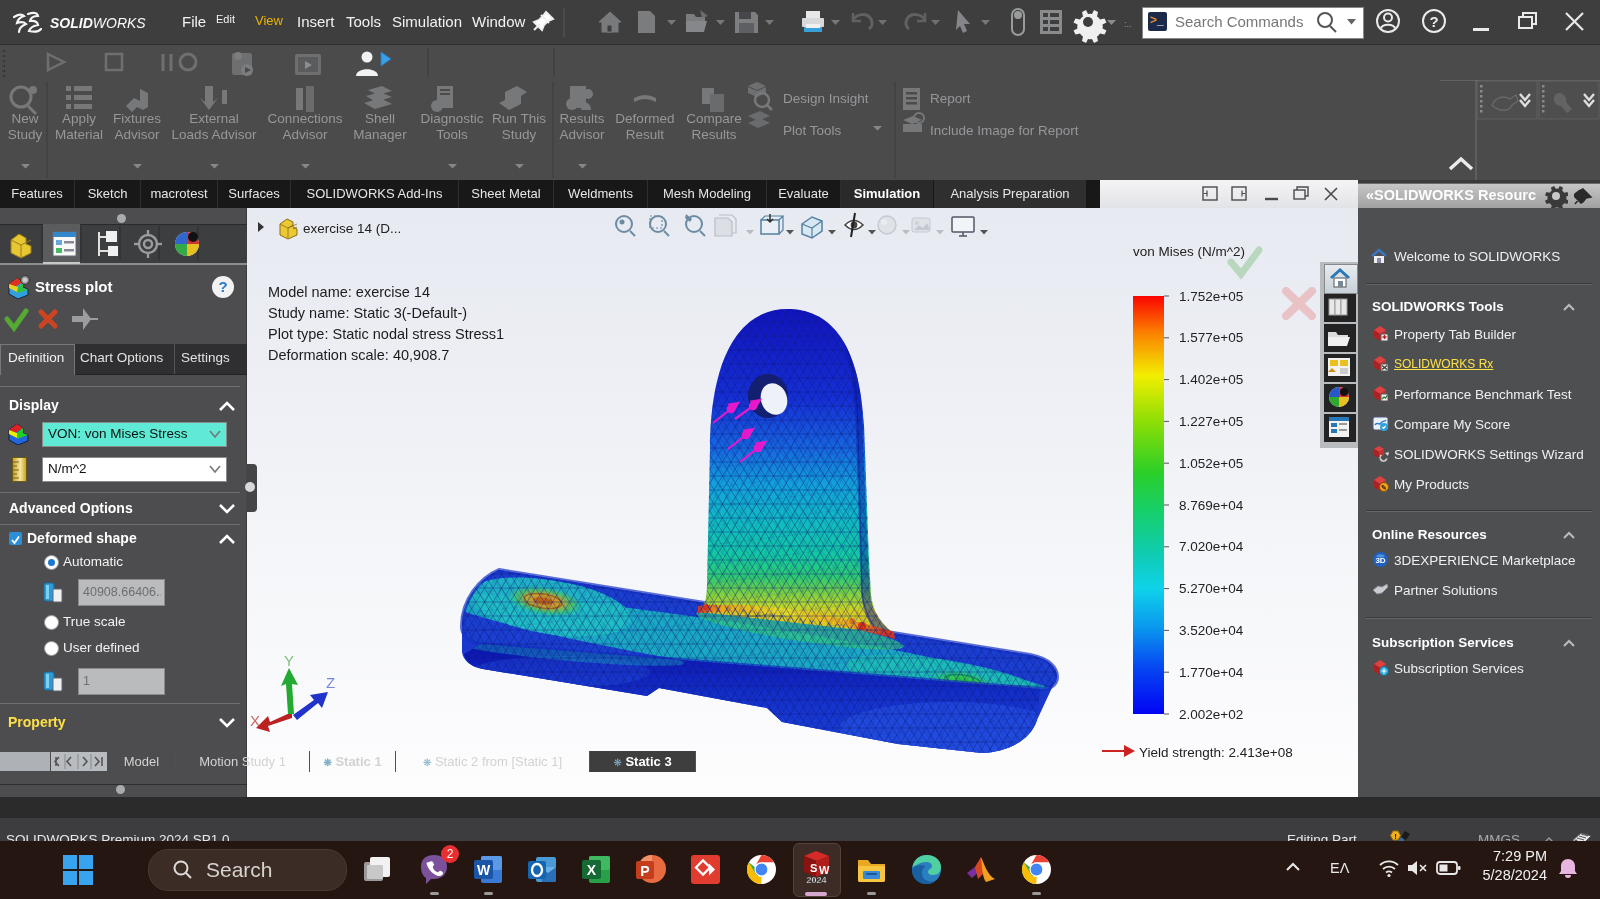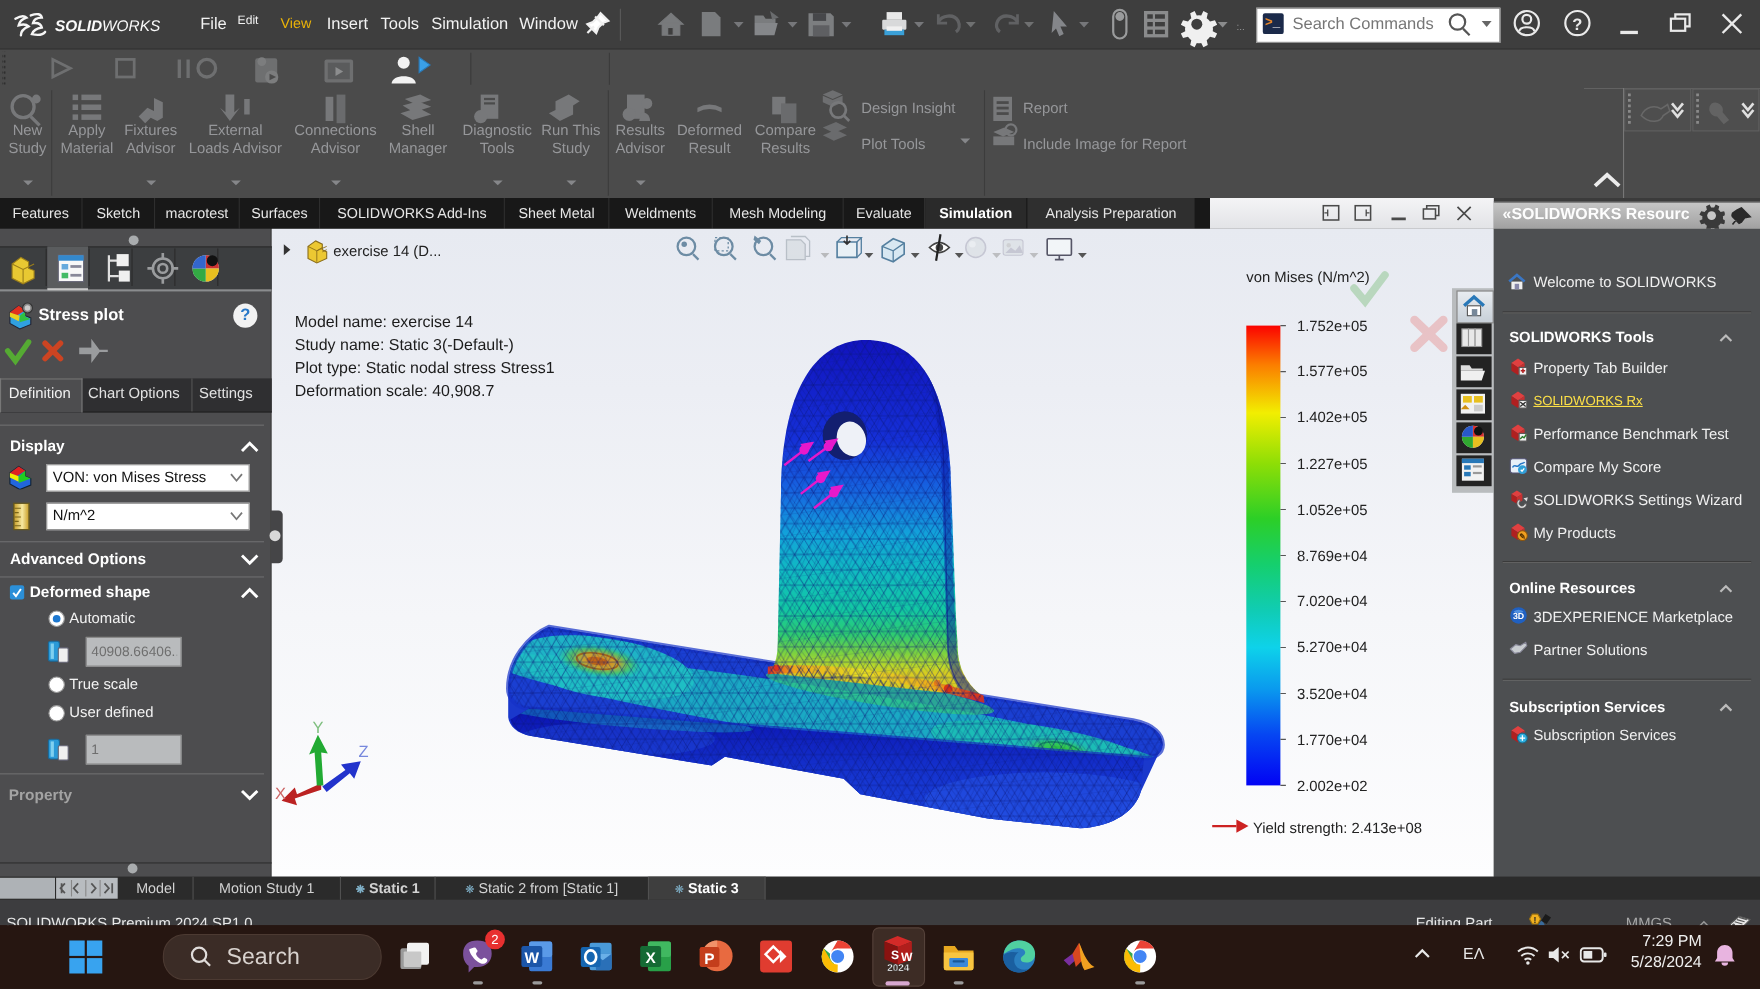--- a/index.html
+++ b/index.html
@@ -762,21 +762,21 @@
         <path d="M2 10 l7 -7 7 7" fill="none" stroke="#fff" stroke-width="2.6"></path>
       </svg>
     <div class="abs" style="left:7px;top:213px;width:24px;height:24px;">
       <svg width="24" height="24" viewBox="0 0 24 24">
         <path d="M2 9 l8 -6 6 4 0 5 5 2 0 6 -10 4 -9 -5z" fill="#2266dd" stroke="#123"></path>
         <path d="M2 9 l8 -6 6 4 -8 5z" fill="#dd2222"></path>
         <path d="M2 9 l8 3 0 5 -8 -4z" fill="#ee0"></path>
         <path d="M10 12 l6 -5 0 5 5 2 -11 4z" fill="#2c2"></path>
       </svg>
     </div>
-    <div class="abs" style="left:42px;top:214px;width:183px;height:23px;background:#ffffff;border:1px solid #8a8a8a;">
+    <div class="abs" style="left:42px;top:214px;width:183px;height:23px;background:#5eead4;border:1px solid #8a8a8a;">
       <div class="abs nosel" style="left:5px;top:3px;font-size:13.5px;color:#111;">VON: von Mises Stress</div>
       <svg class="abs" style="right:5px;top:7px;" width="12" height="9" viewBox="0 0 12 9">
           <path d="M1 1 l5 6 5 -6" fill="none" stroke="#777" stroke-width="1.6"></path>
         </svg>
     </div>
     <div class="abs" style="left:12px;top:249px;width:13px;height:23px;background:linear-gradient(90deg,#caa12c,#f7e9a0 55%,#caa12c);border:1px solid #6a5a18;">
       <svg width="13" height="23" viewBox="0 0 13 23">
           <g stroke="#7a6518" stroke-width="1">
             <line x1="0" y1="4" x2="6" y2="4"></line>
             <line x1="0" y1="8" x2="4" y2="8"></line>
@@ -833,21 +833,21 @@
     <svg class="abs" style="left:42px;top:460px;" width="24" height="26" viewBox="0 0 24 26">
       <rect x="2" y="4" width="10" height="18" rx="2" fill="#2a9ad8" stroke="#1a6a9a"></rect>
       <rect x="4" y="6" width="3" height="14" fill="#7fd0f0"></rect>
       <rect x="11" y="10" width="9" height="13" rx="1" fill="#f0f0f0" stroke="#667"></rect>
     </svg>
     <div class="abs" style="left:78px;top:460px;width:85px;height:25px;background:#b9bbbd;border:1px solid #8a8a8a;">
       <div class="abs nosel" style="left:4px;top:5px;font-size:12.5px;color:#6e6e6e;">1</div>
     </div>
 
     <div class="abs" style="left:0;top:495px;width:240px;height:1px;background:#6e6e70;"></div>
-    <div class="abs nosel" style="left:8px;top:506px;font-size:14px;font-weight:bold;color:#a3a3a3;">Property</div>
+    <div class="abs nosel" style="left:8px;top:506px;font-size:14px;font-weight:bold;color:#fde047;">Property</div>
     <svg class="abs" style="left:218px;top:509px;" width="18" height="12" viewBox="0 0 18 12">
         <path d="M2 2 l7 7 7 -7" fill="none" stroke="#fff" stroke-width="2.6"></path>
       </svg>
 
     <div class="abs" style="left:0;top:576px;width:247px;height:1px;background:#2e2e2e;"></div>
     <div class="abs" style="left:116px;top:577px;width:9px;height:9px;border-radius:50%;background:#a9acae;"></div>
   </div>
 
   <div class="abs" style="left:1358px;top:183px;width:242px;height:25px;background:linear-gradient(180deg,#c6c6c6,#9f9f9f);border-top:1px solid #6a6a6a;"></div>
   <div class="abs" style="left:1358px;top:208px;width:242px;height:589px;background:#4d4f51;"></div>
@@ -956,21 +956,21 @@
         <path d="M2 5 l6 -4 6 4 -6 4z" fill="#e04040"></path>
         <path d="M2 5 l6 4 0 7 -6 -4z" fill="#b02020"></path>
         <path d="M14 5 l-6 4 0 7 6 -4z" fill="#c83030"></path>
         <circle cx="12" cy="12" r="4.5" fill="#30b0e0" stroke="#1a6a8a"></circle>
         <path d="M9.5 12 h5 m-2.5 -2.5 v5" stroke="#fff" stroke-width="1.2"></path>
       </svg>
     <div class="abs nosel" style="left:36px;top:478px;font-size:13.5px;color:#f0f0f0;">Subscription Services</div>
   </div>
 
   <div class="abs" style="left:0;top:797px;width:1600px;height:21px;background:#2b2b2b;"></div>
-  <div id="studytabs" class="abs" style="left:0;top:797px;width:1436px;height:21px;font-size:13px;color:#d2d2d2;">
+  <div id="studytabs" class="abs" style="left:0;top:751px;width:1436px;height:21px;font-size:13px;color:#d2d2d2;">
     <div class="abs" style="left:0;top:1px;width:50px;height:19px;background:#aeb2b6;"></div>
     <div class="abs" style="left:51px;top:1px;width:56px;height:19px;background:#b8bcc0;">
       <svg width="56" height="19" viewBox="0 0 56 19">
         <g stroke="#555" stroke-width="1.6" fill="none">
           <path d="M6 5 l-4 4.5 4 4.5 M3 5 v9" transform="translate(2,0)"></path>
           <path d="M20 5 l-4 4.5 4 4.5"></path>
           <path d="M32 5 l4 4.5 -4 4.5"></path>
           <path d="M46 5 l4 4.5 -4 4.5 M53 5 v9" transform="translate(-2,0)"></path>
         </g>
         <g stroke="#888">

